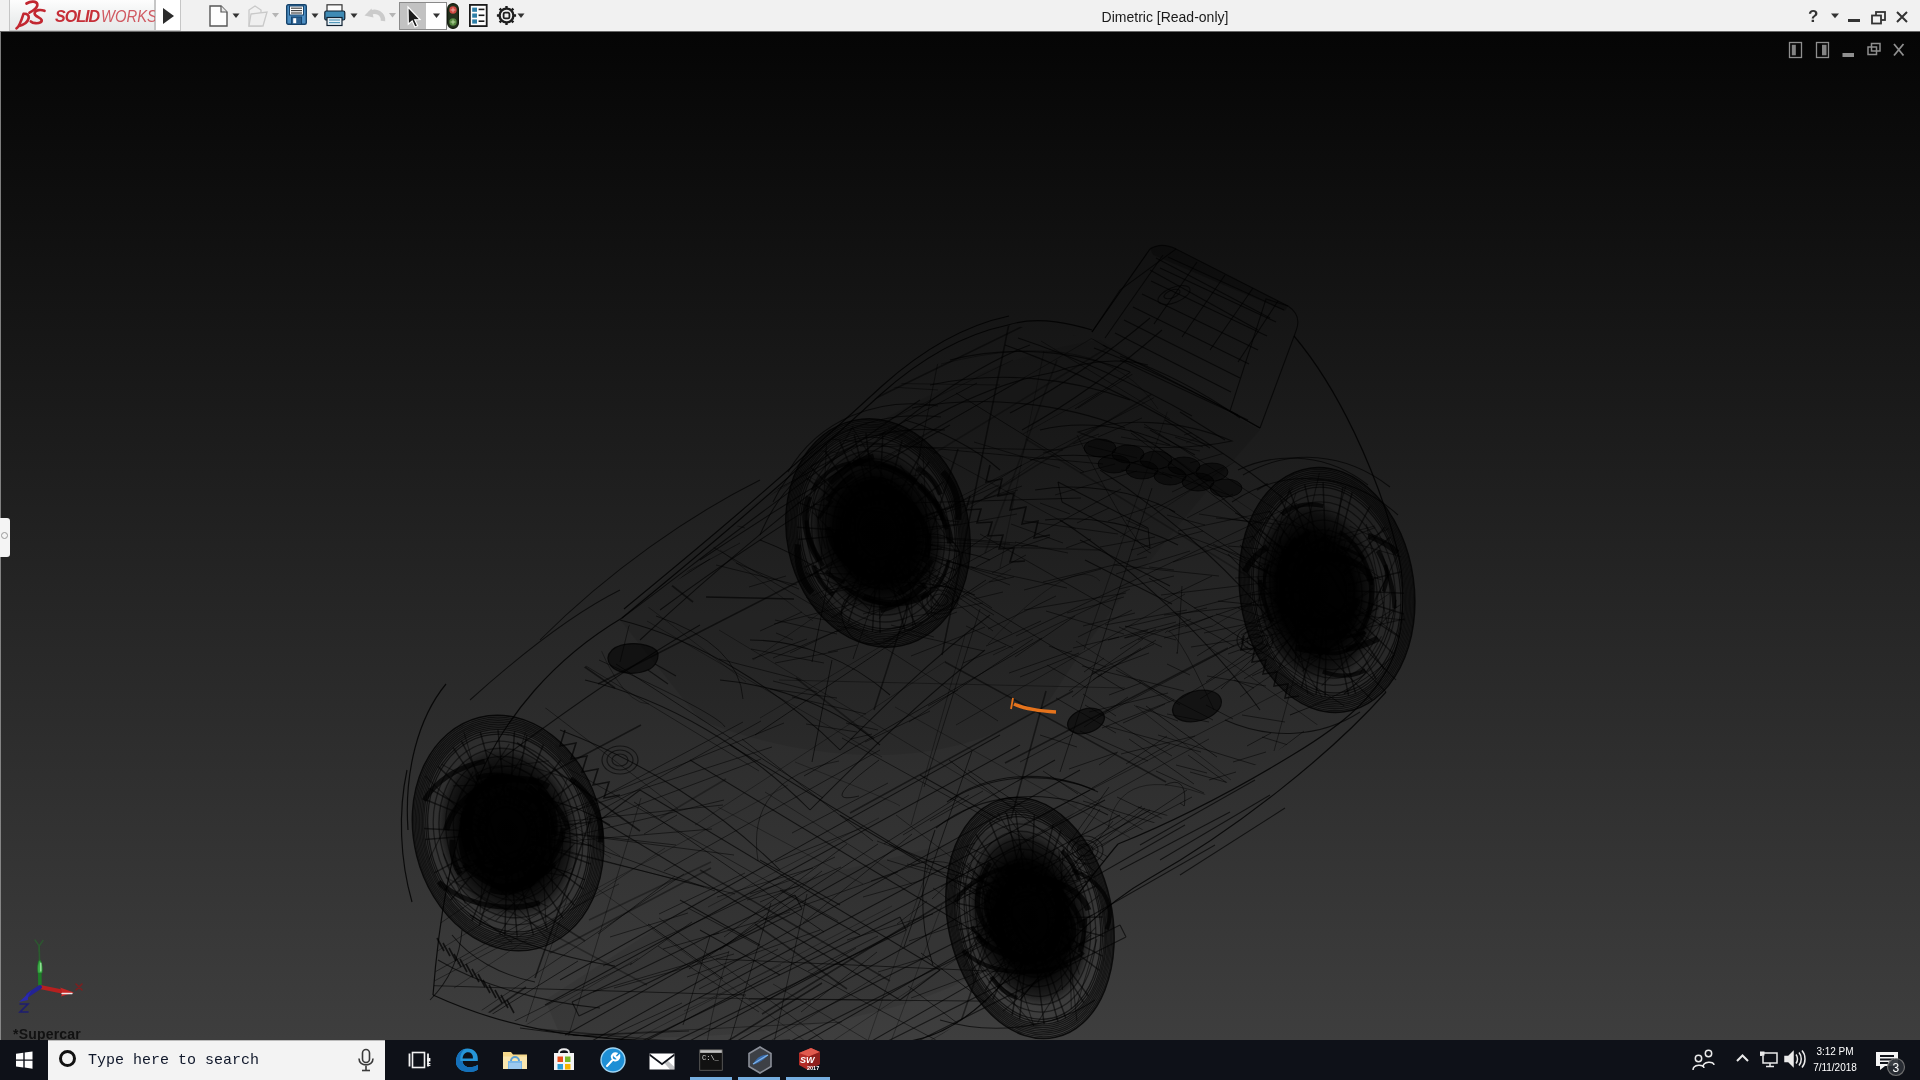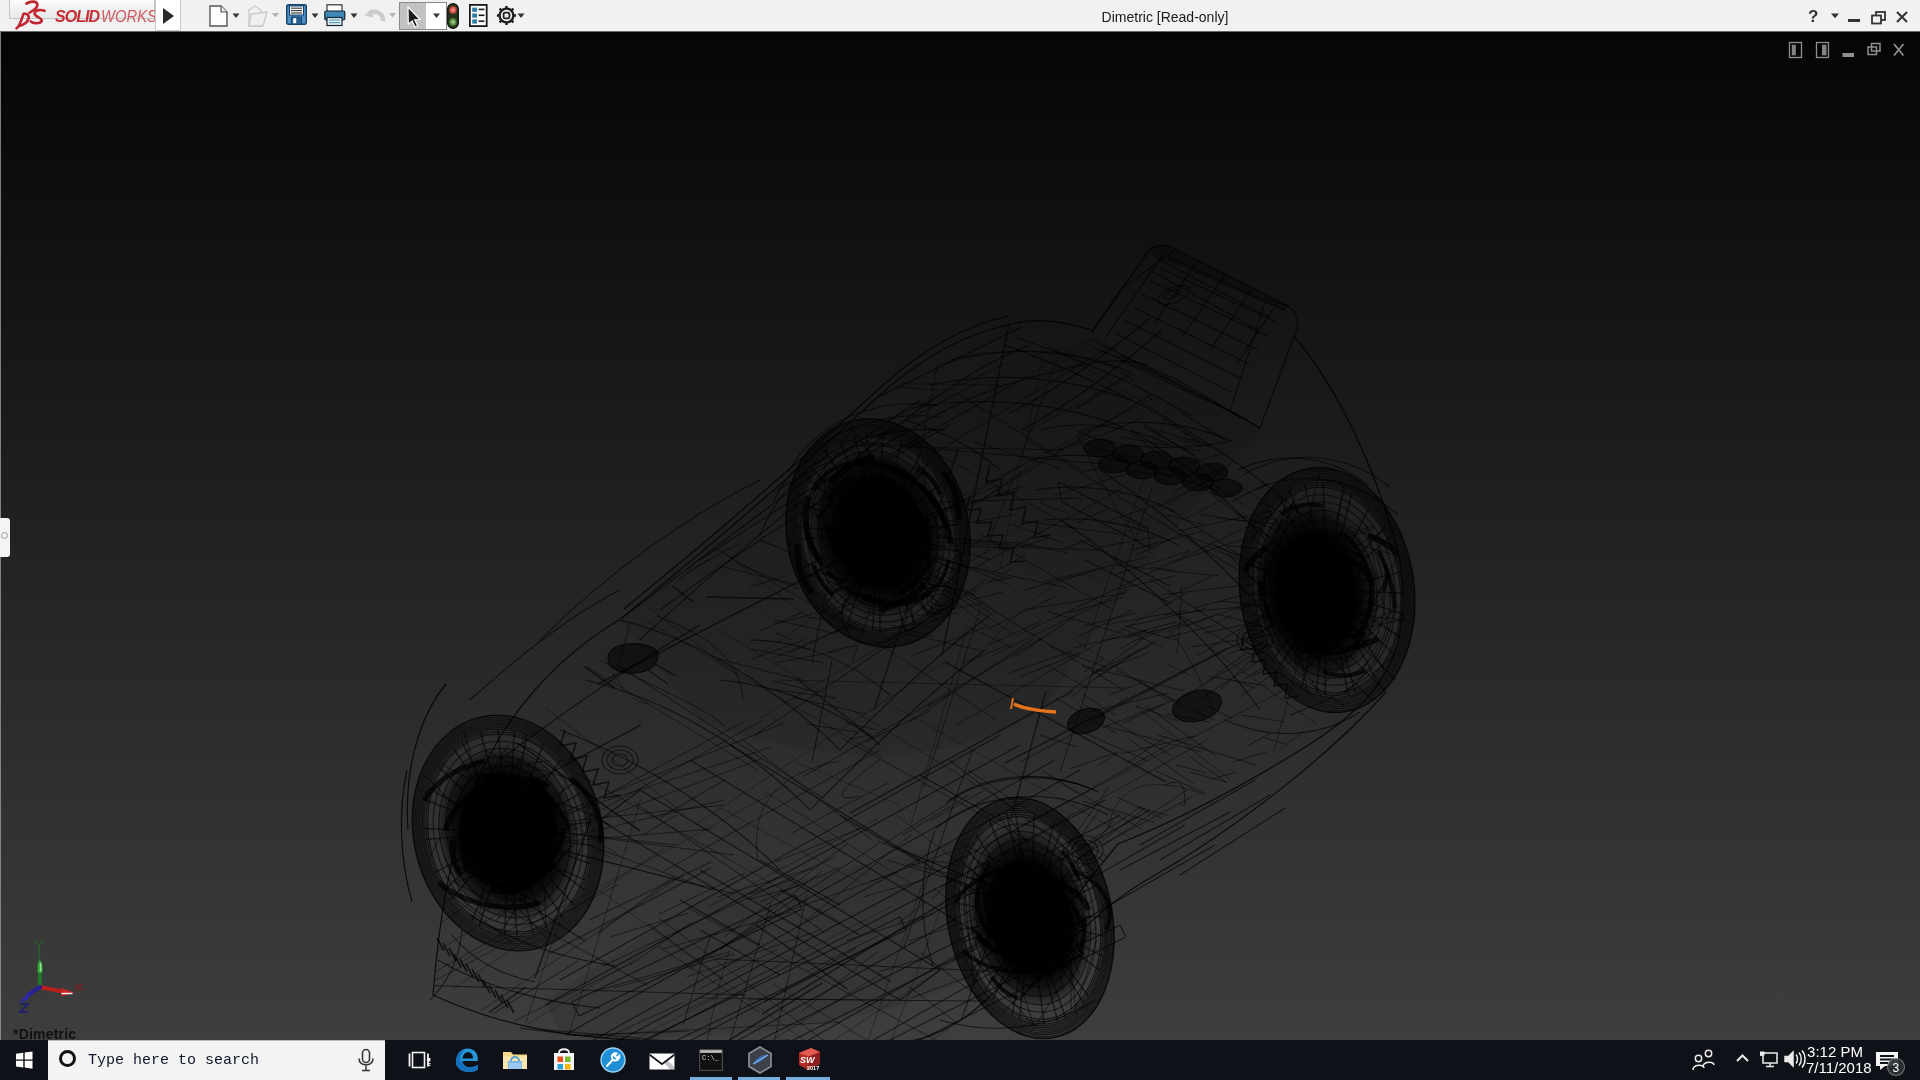--- a/index.html
+++ b/index.html
@@ -1,32 +1,32 @@
 <!DOCTYPE html>
 <html><head>
 <meta charset="utf-8">
 <style>
   * { margin:0; padding:0; box-sizing:border-box; }
   html,body { width:1920px; height:1080px; overflow:hidden; background:#000; font-family:"Liberation Sans",sans-serif; }
   #titlebar { position:absolute; top:0; left:0; width:1920px; height:32px; background:#f1f1f1; border-bottom:1px solid #666; }
-  #logocell { position:absolute; top:0; left:9px; width:146px; height:19px; background:linear-gradient(180deg,#fdfdfd,#eef0f0 60%,#e8eaea); border:1px solid #c6c6c6; border-top:none; }
+  #logocell { position:absolute; top:0; left:9px; width:146px; height:31px; background:linear-gradient(180deg,#fdfdfd,#eef0f0 60%,#e8eaea); border:1px solid #c6c6c6; border-top:none; }
   #flyout { position:absolute; top:0; left:155px; width:26px; height:31px; background:#fff; border:1px solid #c6c6c6; border-top:none; }
   #flyout .tri { position:absolute; left:7px; top:8px; width:0; height:0; border-left:11px solid #2b2b2b; border-top:8px solid transparent; border-bottom:8px solid transparent; }
   #title { position:absolute; top:9px; left:1015px; width:300px; text-align:center; font-size:14px; color:#1a1a1a; }
   #viewport { position:absolute; top:32px; left:0; width:1920px; height:1008px;
      background:linear-gradient(180deg,#050505 0%,#3e3e3e 100%); }
   #lefttab { position:absolute; top:486px; left:0; width:10px; height:39px; background:#f4f4f4; border-radius:0 3px 3px 0; }
   #lefttab .c { position:absolute; left:1px; top:14px; width:7px; height:7px; border:1.5px solid #999; border-radius:50%; }
   #leftline { position:absolute; top:0; left:0; width:1px; height:1008px; background:#9a9a9a; opacity:.8; }
   #dimetric { position:absolute; left:13px; top:994px; color:#111; font-size:14px; font-weight:bold; letter-spacing:0.2px; }
   #taskbar { position:absolute; top:1040px; left:0; width:1920px; height:40px; background:#0e1118; }
   #searchbox { position:absolute; left:48px; top:0px; width:337px; height:40px; background:#f3f3f3; border-top:1px solid #bbb; }
   #searchbox .ring { position:absolute; left:11px; top:9px; width:17px; height:17px; border:3px solid #111; border-radius:50%; }
   #searchbox .txt { position:absolute; left:40px; top:11px; font-size:15px; color:#0f172a;font-family:Liberation Mono, monospace; }
-  #clock { position:absolute; left:1806px; top:4px; width:58px; text-align:center; color:#fff; font-size:15px; line-height:16px; }
+  #clock { position:absolute; left:1806px; top:4px; width:58px; text-align:center; color:#fff; font-size:10px; line-height:16px; }
 </style>
 </head>
 <body>
 
 <div id="titlebar"></div>
 <div id="logocell">
   <svg width="146" height="30" viewBox="0 0 146 30" style="position:absolute;left:0;top:0">
     <g fill="none" stroke="#c22730" stroke-linecap="round">
       <path d="M16.5 3.5 C 21 0.8 26.5 1.2 27.3 4.2 C 28 7 24 10.5 19.5 12.6" stroke-width="2.7"></path>
       <path d="M13.5 13.8 C 10 25 8 27.5 6.5 28.3 M13.5 13.9 C 17 13.2 19.3 15.4 18.6 18.4 C 17.8 21.8 13.5 25 8.5 26.2" stroke-width="2.6"></path>
@@ -1291,21 +1291,21 @@
       <line x1="34.8" y1="31" x2="34.8" y2="39" stroke="#a8e8a8" stroke-width="1.2"></line>
       <line x1="34" y1="55" x2="56" y2="59.5" stroke="#b6201f" stroke-width="4"></line>
       <path d="M54 55.5 L68 60.5 L55 64.5 C56.5 61.5 56.5 58.5 54 55.5 Z" fill="#c42625"></path>
       <line x1="56" y1="61.5" x2="66" y2="61.5" stroke="#f0e8e8" stroke-width="1.3"></line>
       <path d="M70 52 L76 58 M76 52 L70 58" stroke="#7c1f1f" stroke-width="1.6"></path>
       <line x1="34" y1="55" x2="22" y2="63" stroke="#232394" stroke-width="4"></line>
       <path d="M26 58 L13 70 L22 68 C21.5 65.5 23 62 26 58 Z" fill="#2a2aae"></path>
       <path d="M14 72 L22 72 L14 80 L22 80" stroke="#1d1d70" stroke-width="1.6" fill="none"></path>
     </g>
   </svg>
-  <div id="dimetric">*Dimetric</div>
+  <div id="dimetric">*Supercar</div>
 </div>
 
 <div id="taskbar">
 
 <svg width="40" height="40" viewBox="0 0 40 40" style="position:absolute;left:4px;top:0">
   <g fill="#fefefe">
     <path d="M12 13.8 L19.3 12.8 L19.3 19.4 L12 19.4 Z"></path>
     <path d="M20.7 12.6 L28.5 11.5 L28.5 19.4 L20.7 19.4 Z"></path>
     <path d="M12 20.8 L19.3 20.8 L19.3 27.4 L12 26.4 Z"></path>
     <path d="M20.7 20.8 L28.5 20.8 L28.5 28.7 L20.7 27.6 Z"></path>

